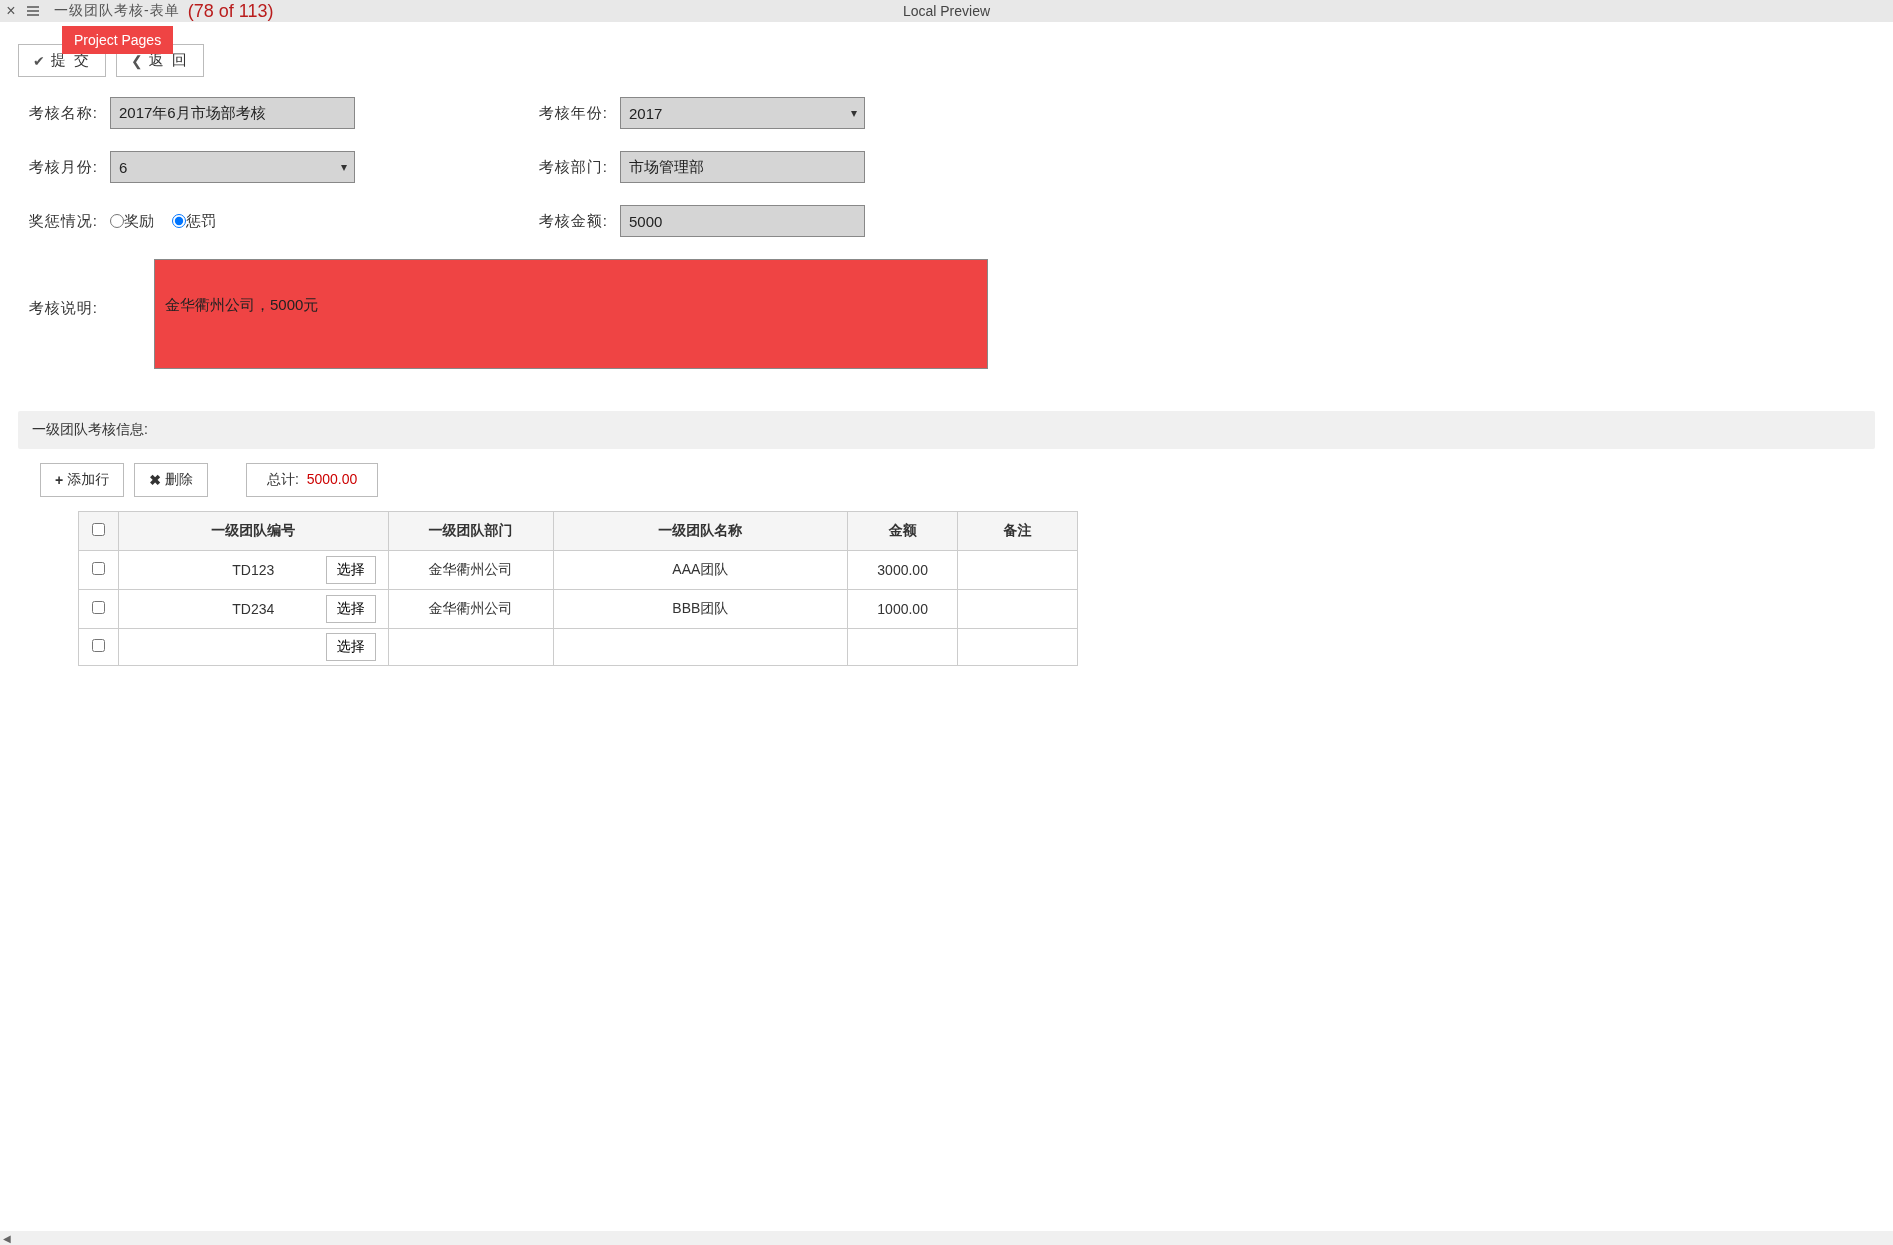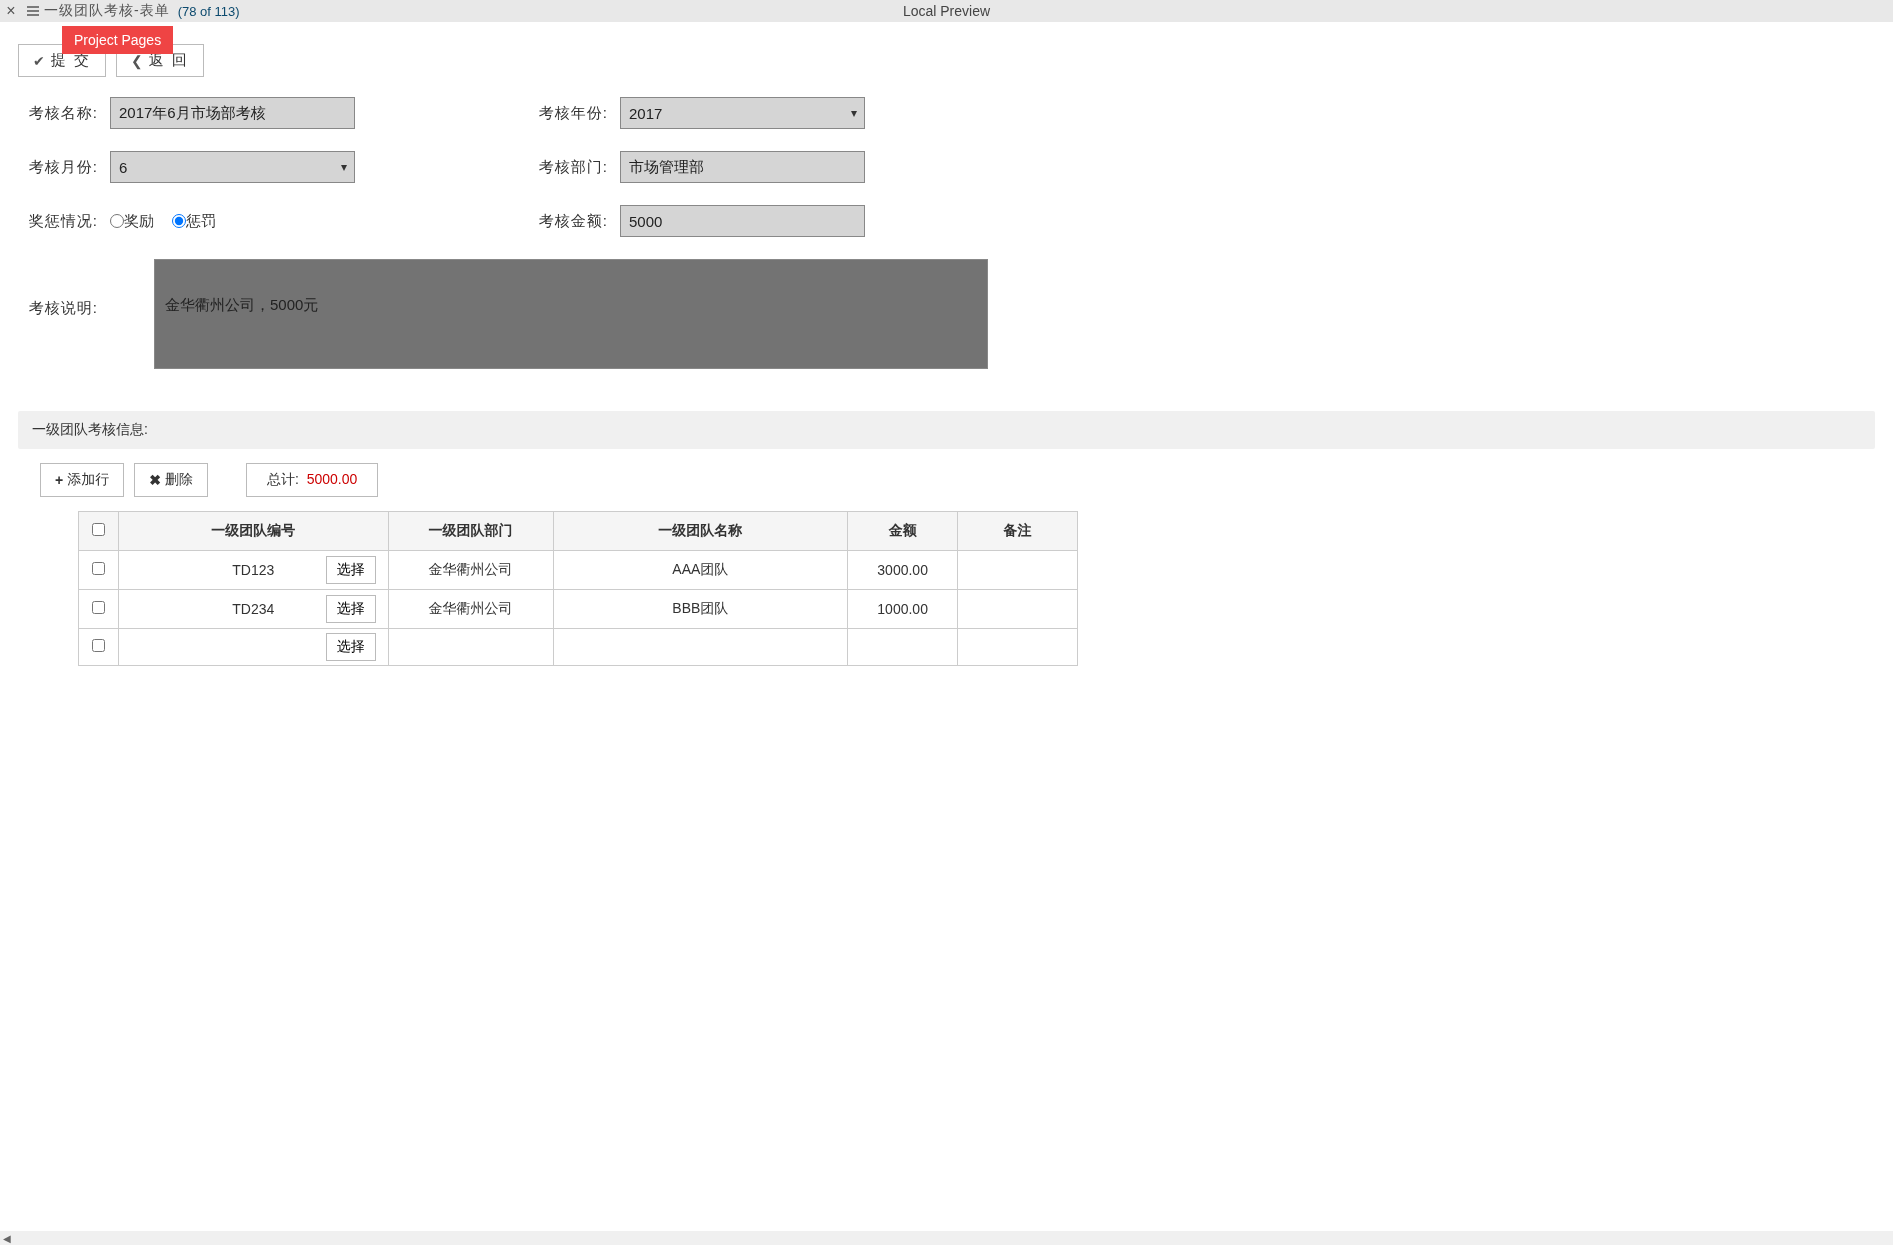--- a/index.html
+++ b/index.html
@@ -3,22 +3,22 @@
 <meta charset="utf-8">
 <style>
   * { box-sizing: border-box; margin: 0; padding: 0; }
   body { font-family: "Microsoft YaHei", Arial, sans-serif; font-size: 14px; color: #333; background: #fff; }
 
   
   .header-bar { height: 22px; background: #e8e8e8; display: flex; align-items: center; position: relative; }
   .header-close { width: 22px; display: flex; align-items: center; justify-content: center; color: #555; cursor: pointer; font-size: 16px; }
   .header-menu { width: 22px; display: flex; align-items: center; justify-content: center; color: #555; cursor: pointer; }
   .header-menu svg { width: 14px; height: 14px; }
-  .header-title { color: #555; font-size: 14px; letter-spacing: 1px; }
-  .header-pagecount { margin-left: 8px; color: #0c4a6e; font-size: 13px; }
+  .header-title { margin-left: 10px; color: #555; font-size: 14px; letter-spacing: 1px; }
+  .header-pagecount { margin-left: 8px; color: #b91c1c; font-size: 18px; }
   .header-preview { position: absolute; left: 50%; transform: translateX(-50%); color: #444; font-size: 14px; }
 
   .project-pages-tooltip { position: absolute; top: 26px; left: 62px; background: #ef4444; color: #fff; padding: 6px 12px; font-size: 14px; z-index: 10; }
 
   .page-wrap { padding: 10px 0 0 0; }
 
   .toolbar { padding: 12px 18px 0 18px; display: flex; gap: 10px; }
   .btn { border: 1px solid #bbb; background: #fff; padding: 6px 14px; font-size: 15px; letter-spacing: 2px; display: inline-flex; align-items: center; gap: 4px; cursor: pointer; color: #333; }
   .btn .icon { font-size: 14px; color: #555; }
 
@@ -27,21 +27,21 @@
   .col { display: flex; align-items: center; }
   .col-left { width: 510px; }
   .col-right { width: 510px; }
   .lbl { display: inline-block; text-align: right; width: 80px; margin-right: 12px; font-size: 15px; color: #333; letter-spacing: 1px; }
   .input, .select { background: #d5d5d5; border: 1px solid #888; height: 32px; padding: 0 8px; font-size: 15px; color: #222; }
   .input.w250 { width: 245px; }
   .select.w250 { width: 245px; }
   .select { appearance: none; -webkit-appearance: none; background-image: none; position: relative; }
   .select-wrap { position: relative; display: inline-block; }
   .select-wrap::after { content: "▾"; position: absolute; right: 8px; top: 50%; transform: translateY(-50%); color: #333; pointer-events: none; font-size: 12px; }
-  .textarea { background: #737373; border: 1px solid #888; width: 834px; height: 110px; padding: 36px 10px 10px 10px; font-size: 15px; color: #222; resize: none; font-family: inherit; }
+  .textarea { background: #ef4444; border: 1px solid #888; width: 834px; height: 110px; padding: 36px 10px 10px 10px; font-size: 15px; color: #222; resize: none; font-family: inherit; }
 
   .radio-group { display: flex; align-items: center; gap: 18px; }
   .radio-group label { display: flex; align-items: center; font-size: 15px; }
   .radio-group input[type=radio] { width: 14px; height: 14px; }
 
   .section-header { background: #f0f0f0; padding: 10px 14px; font-size: 14px; color: #333; border-radius: 2px; margin: 0 18px 14px 18px; }
 
   .table-toolbar { display: flex; align-items: center; gap: 10px; margin: 0 0 14px 40px; }
   .btn-sm { border: 1px solid #bbb; background: #fff; padding: 7px 14px; font-size: 14px; display: inline-flex; align-items: center; gap: 4px; cursor: pointer; color: #333; }
   .total-box { border: 1px solid #bbb; background: #fff; padding: 7px 20px; font-size: 14px; color: #333; margin-left: 28px; }

